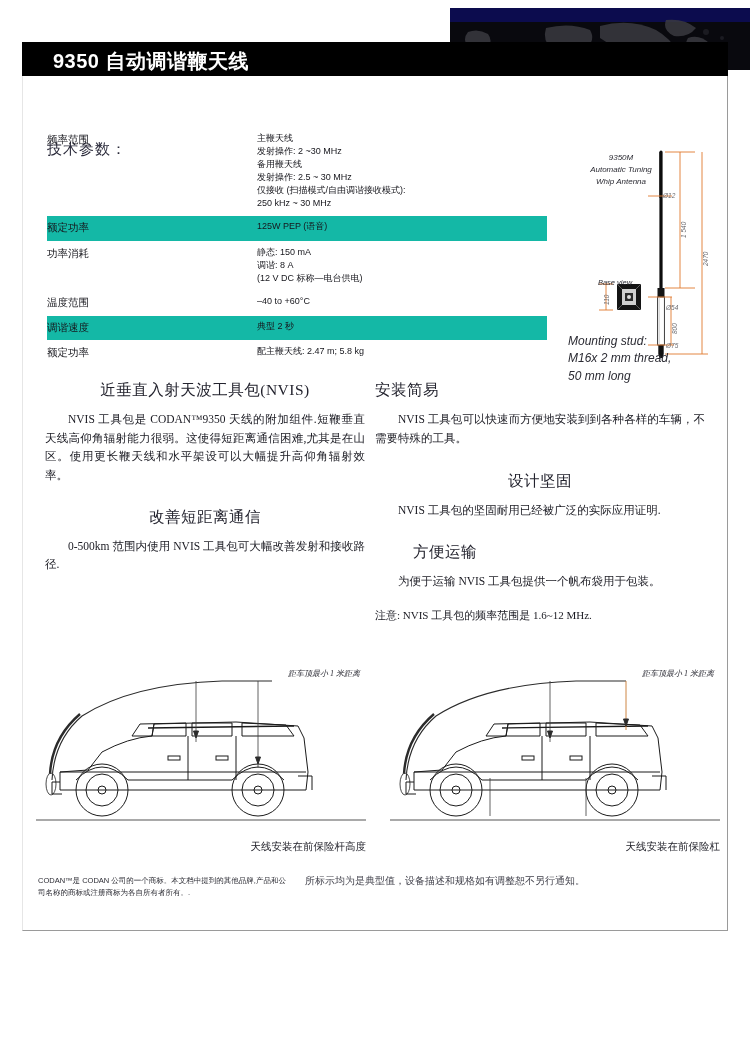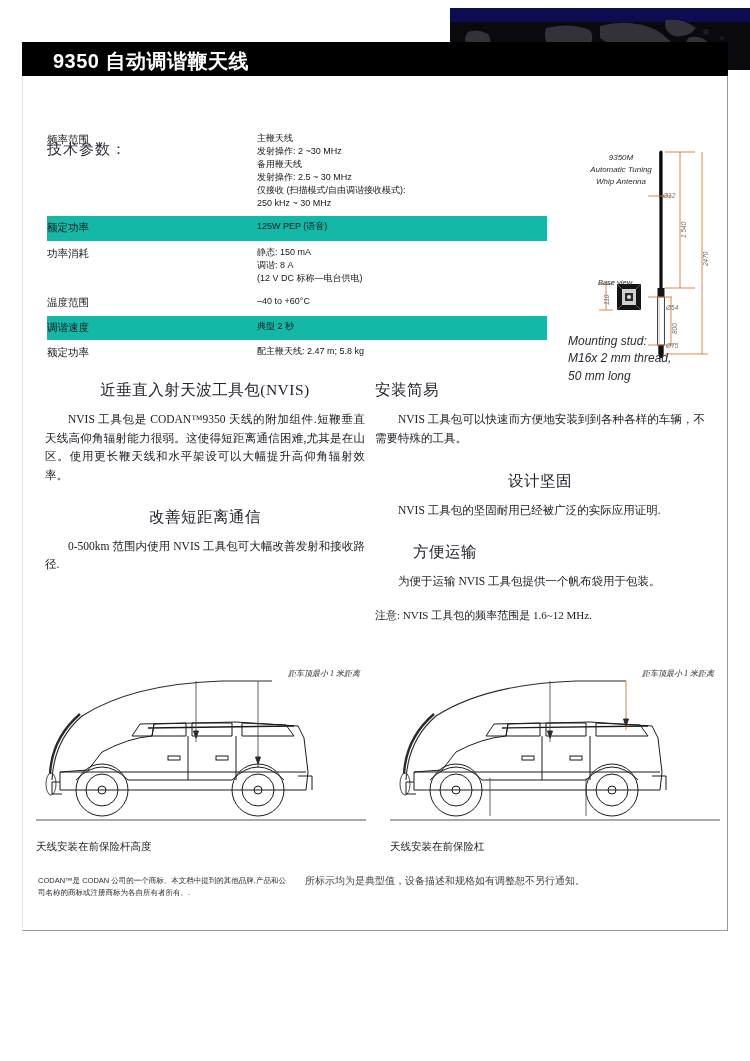--- a/index.html
+++ b/index.html
@@ -103,21 +103,21 @@
   
   .veh{position:absolute;top:668px;width:330px;height:196px;}
   .vehL{left:36px;}
   .vehR{left:390px;}
   .veh-note{
     position:absolute;right:6px;top:0px;font-size:8px;font-style:italic;
     color:#2a2a33;white-space:nowrap;
     font-family:"Liberation Serif","DejaVu Serif",serif;
   }
   .veh-cap{
-    position:absolute;left:0;top:172px;width:330px;text-align:left;
+    position:absolute;left:0;top:172px;width:330px;text-align:right;
     font-size:10.5px;color:#1d1d26;
   }
   
   .foot-l{
     position:absolute;left:38px;top:875px;width:250px;
     font-size:7.5px;line-height:1.55;color:#2b2b33;
     font-family:"Liberation Sans","DejaVu Sans",sans-serif;
   }
   .foot-r{
     position:absolute;left:305px;top:874px;width:400px;

